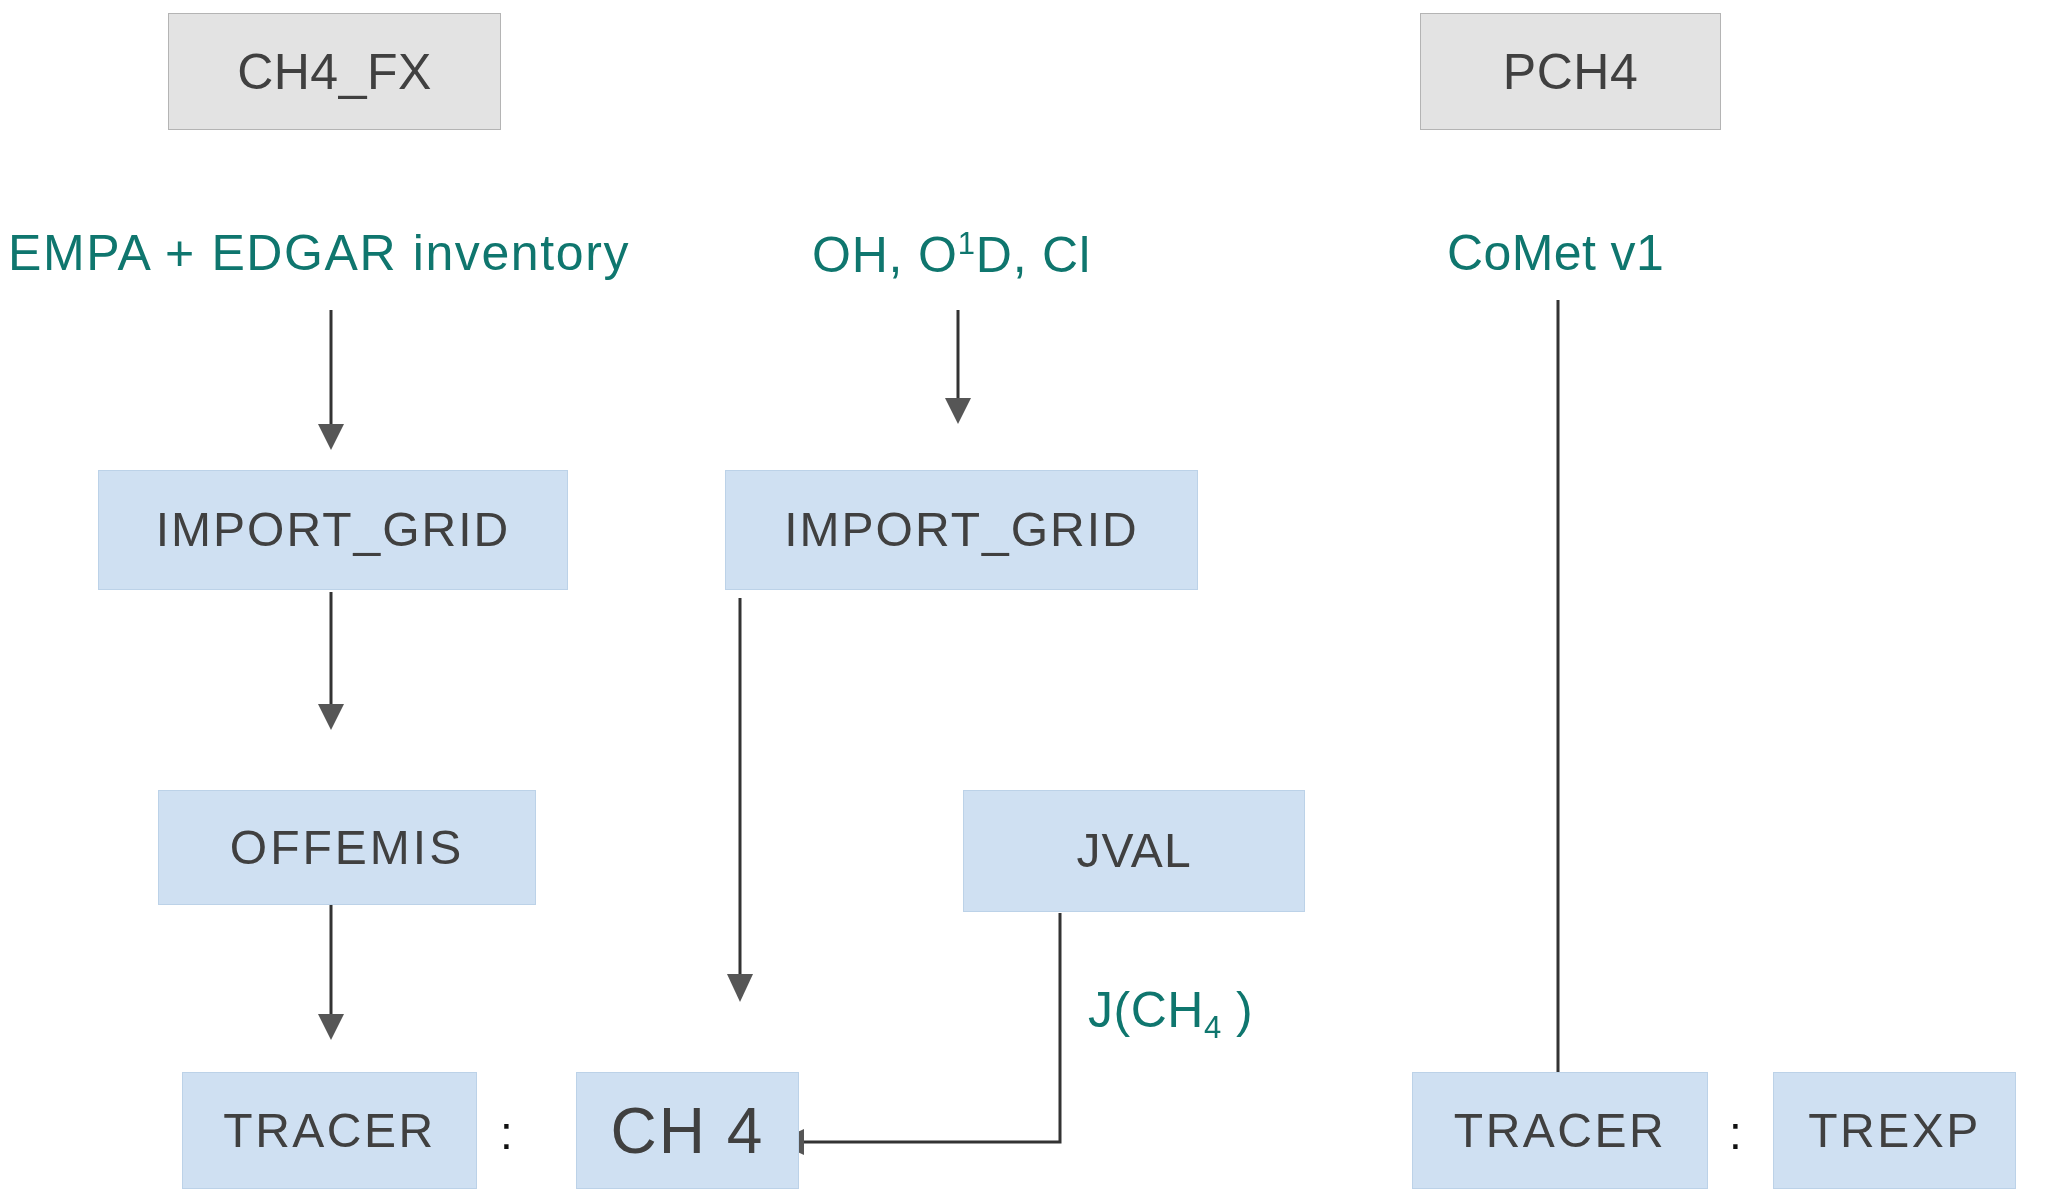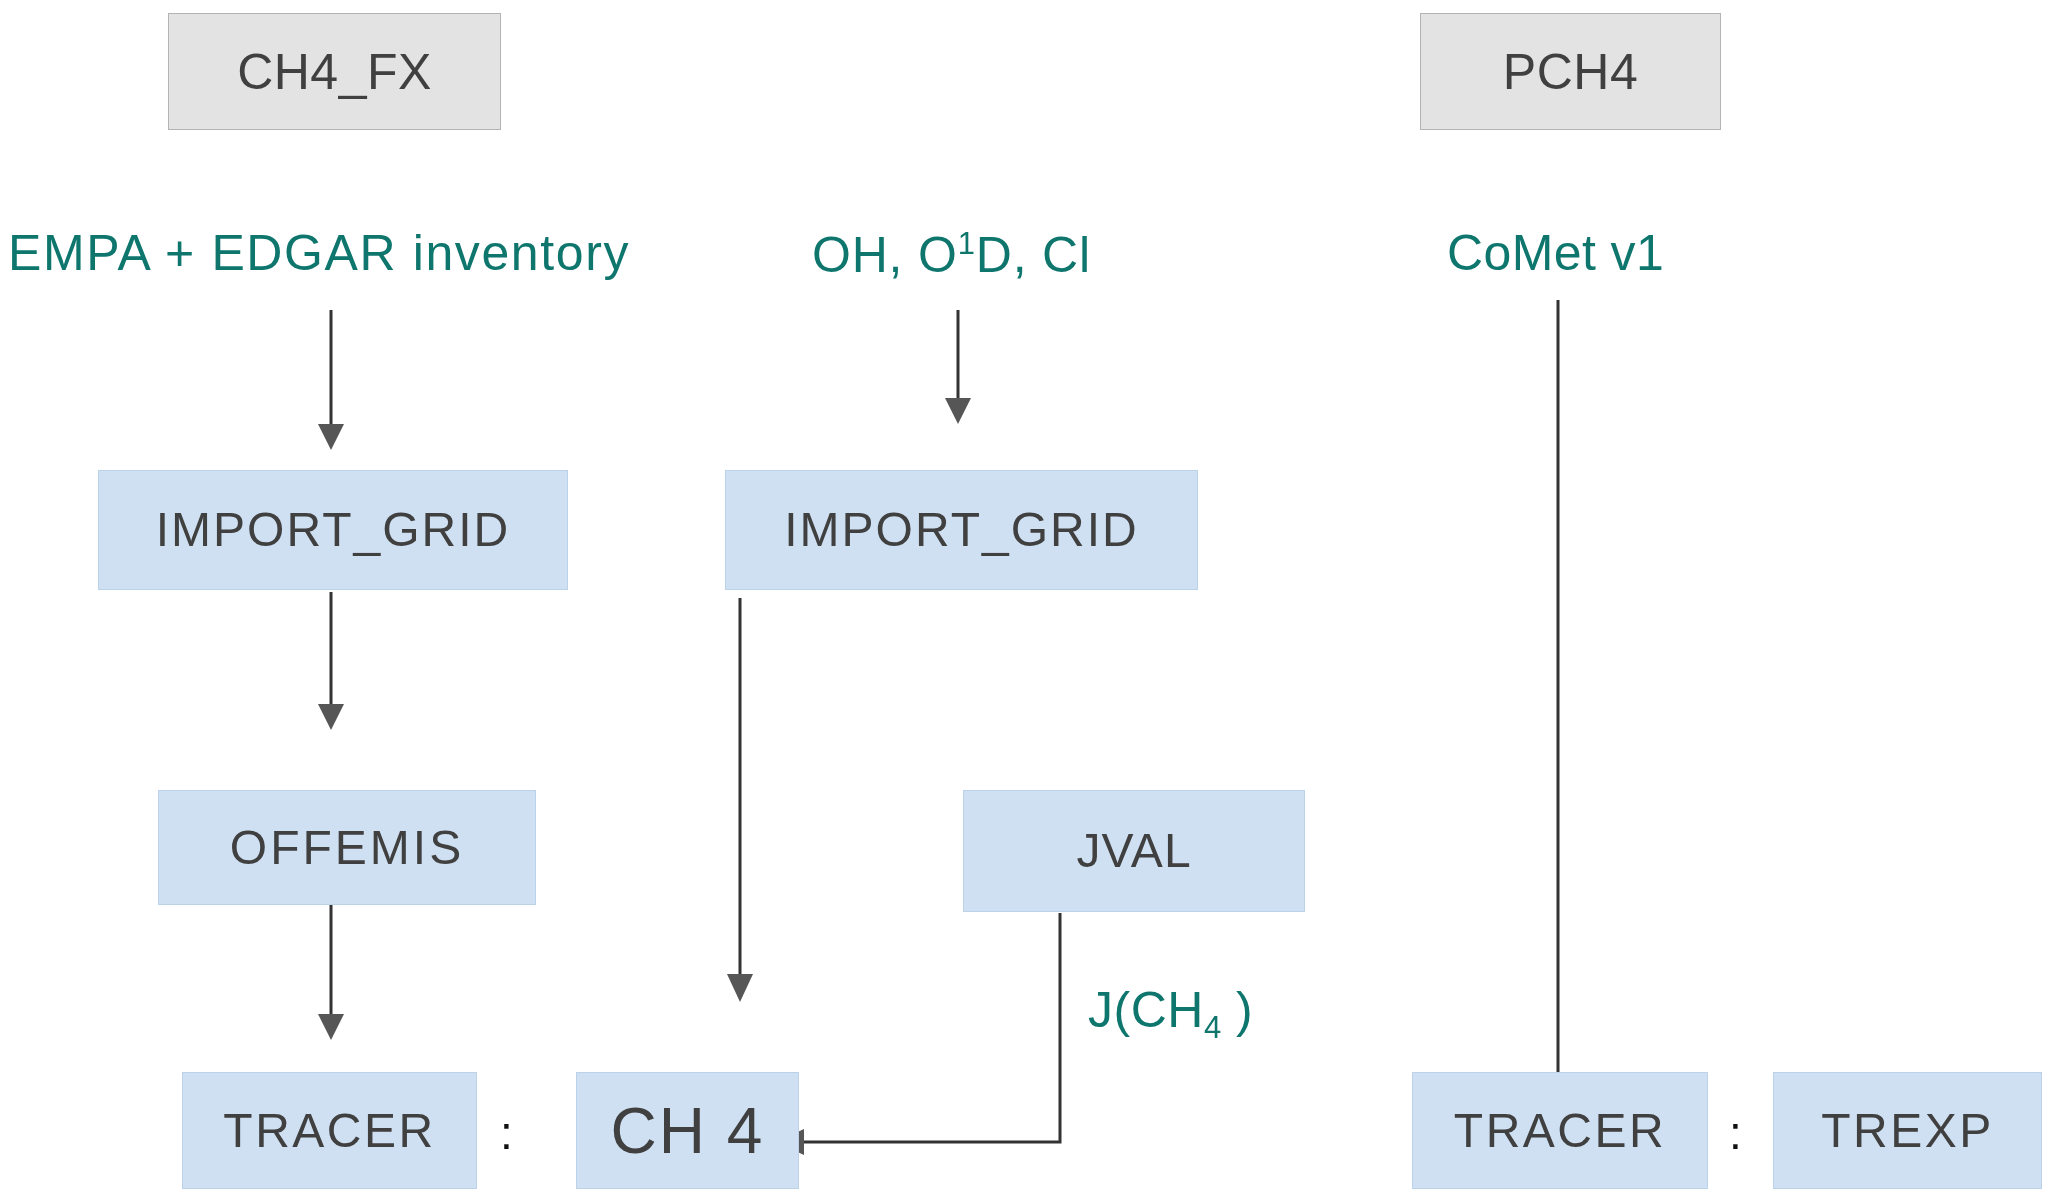--- a/index.html
+++ b/index.html
@@ -163,17 +163,17 @@
   </div>
 
   <div class="node proc" style="left:1412px; top:1072px; width:296px; height:117px; font-size:48px; letter-spacing:2.5px;">
     <span>TRACER</span>
   </div>
 
   <div class="sep" style="left:1729px; top:1110px; font-size:46px;">
     <span>:</span>
   </div>
 
-  <div class="node proc" style="left:1773px; top:1072px; width:269px; height:117px; font-size:48px; letter-spacing:2.5px;">
+  <div class="node proc" style="left:1773px; top:1072px; width:243px; height:117px; font-size:48px; letter-spacing:2.5px;">
     <span>TREXP</span>
   </div>
 
 </div>
 
 </body></html>

